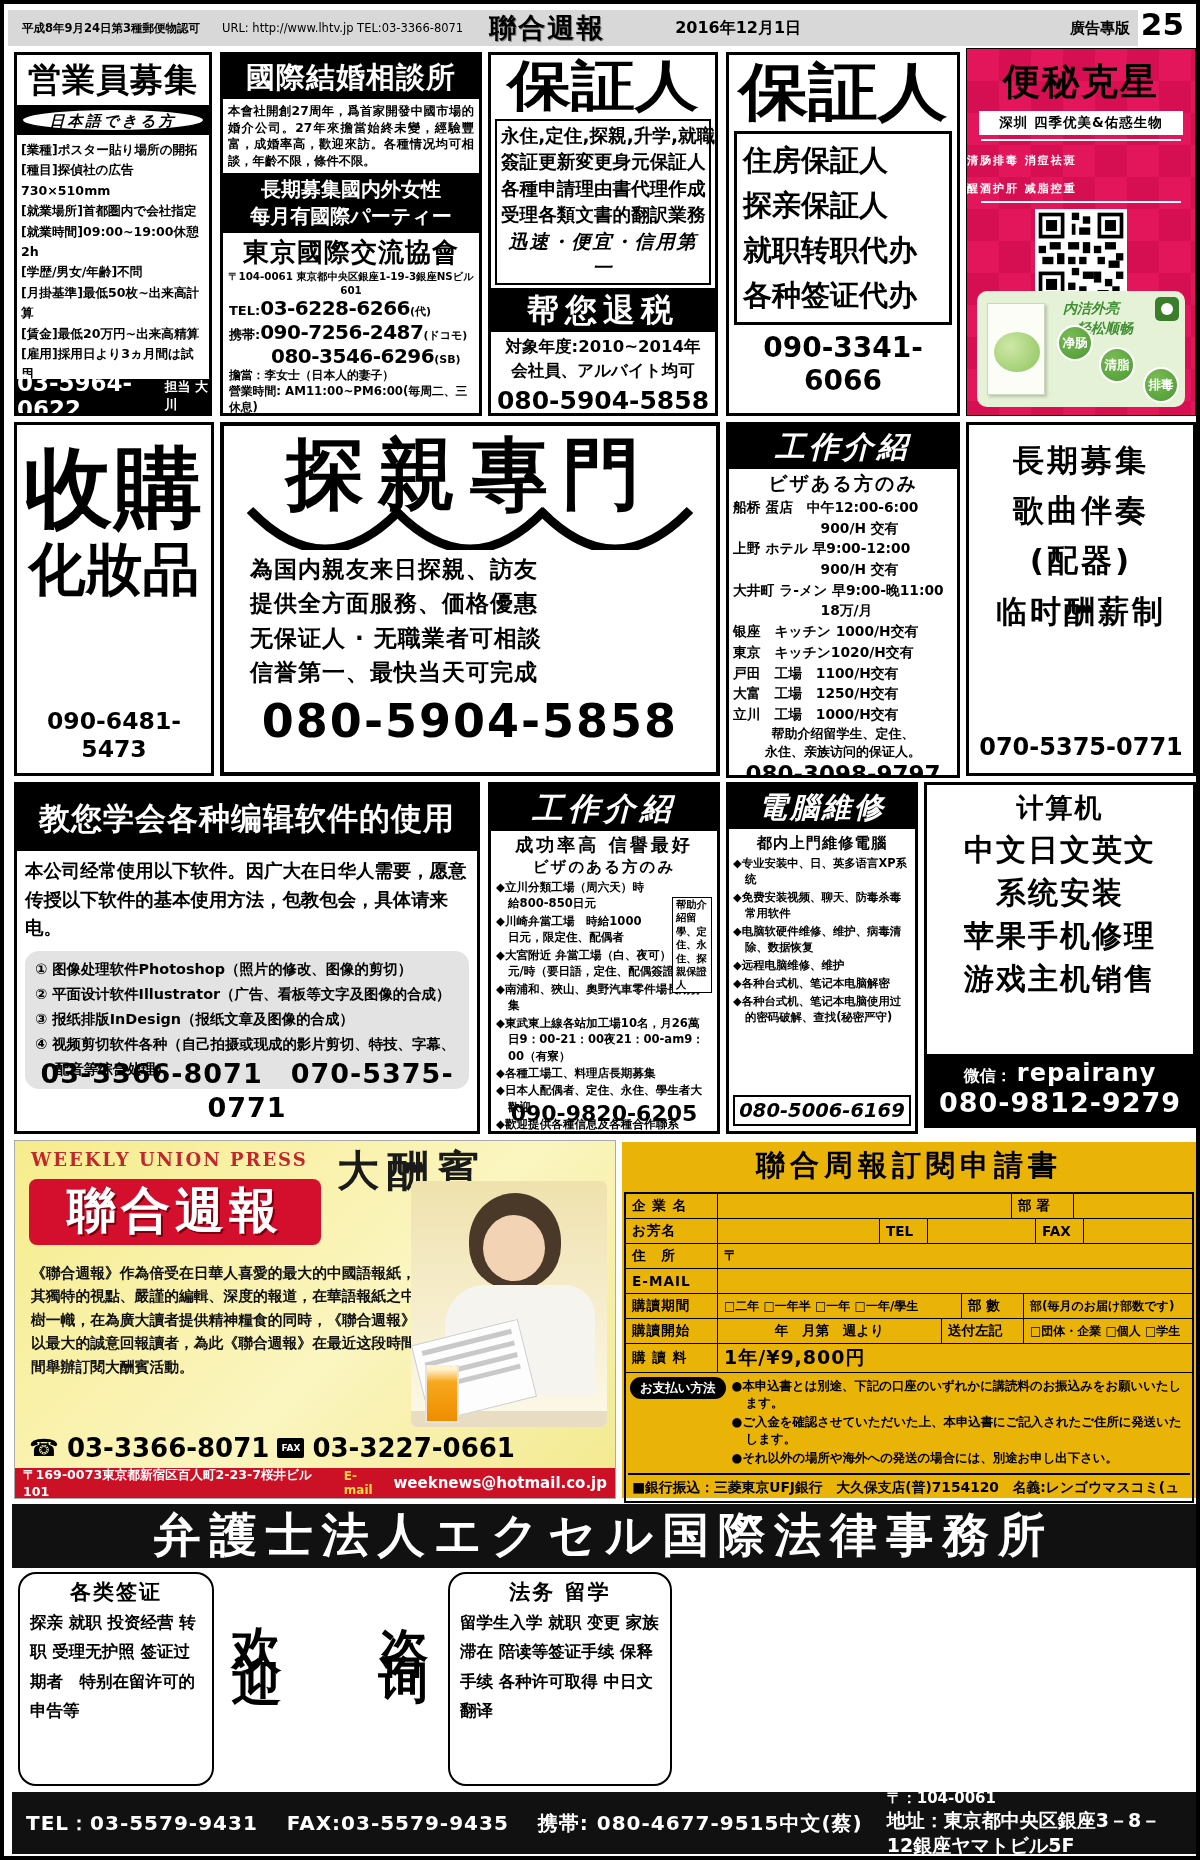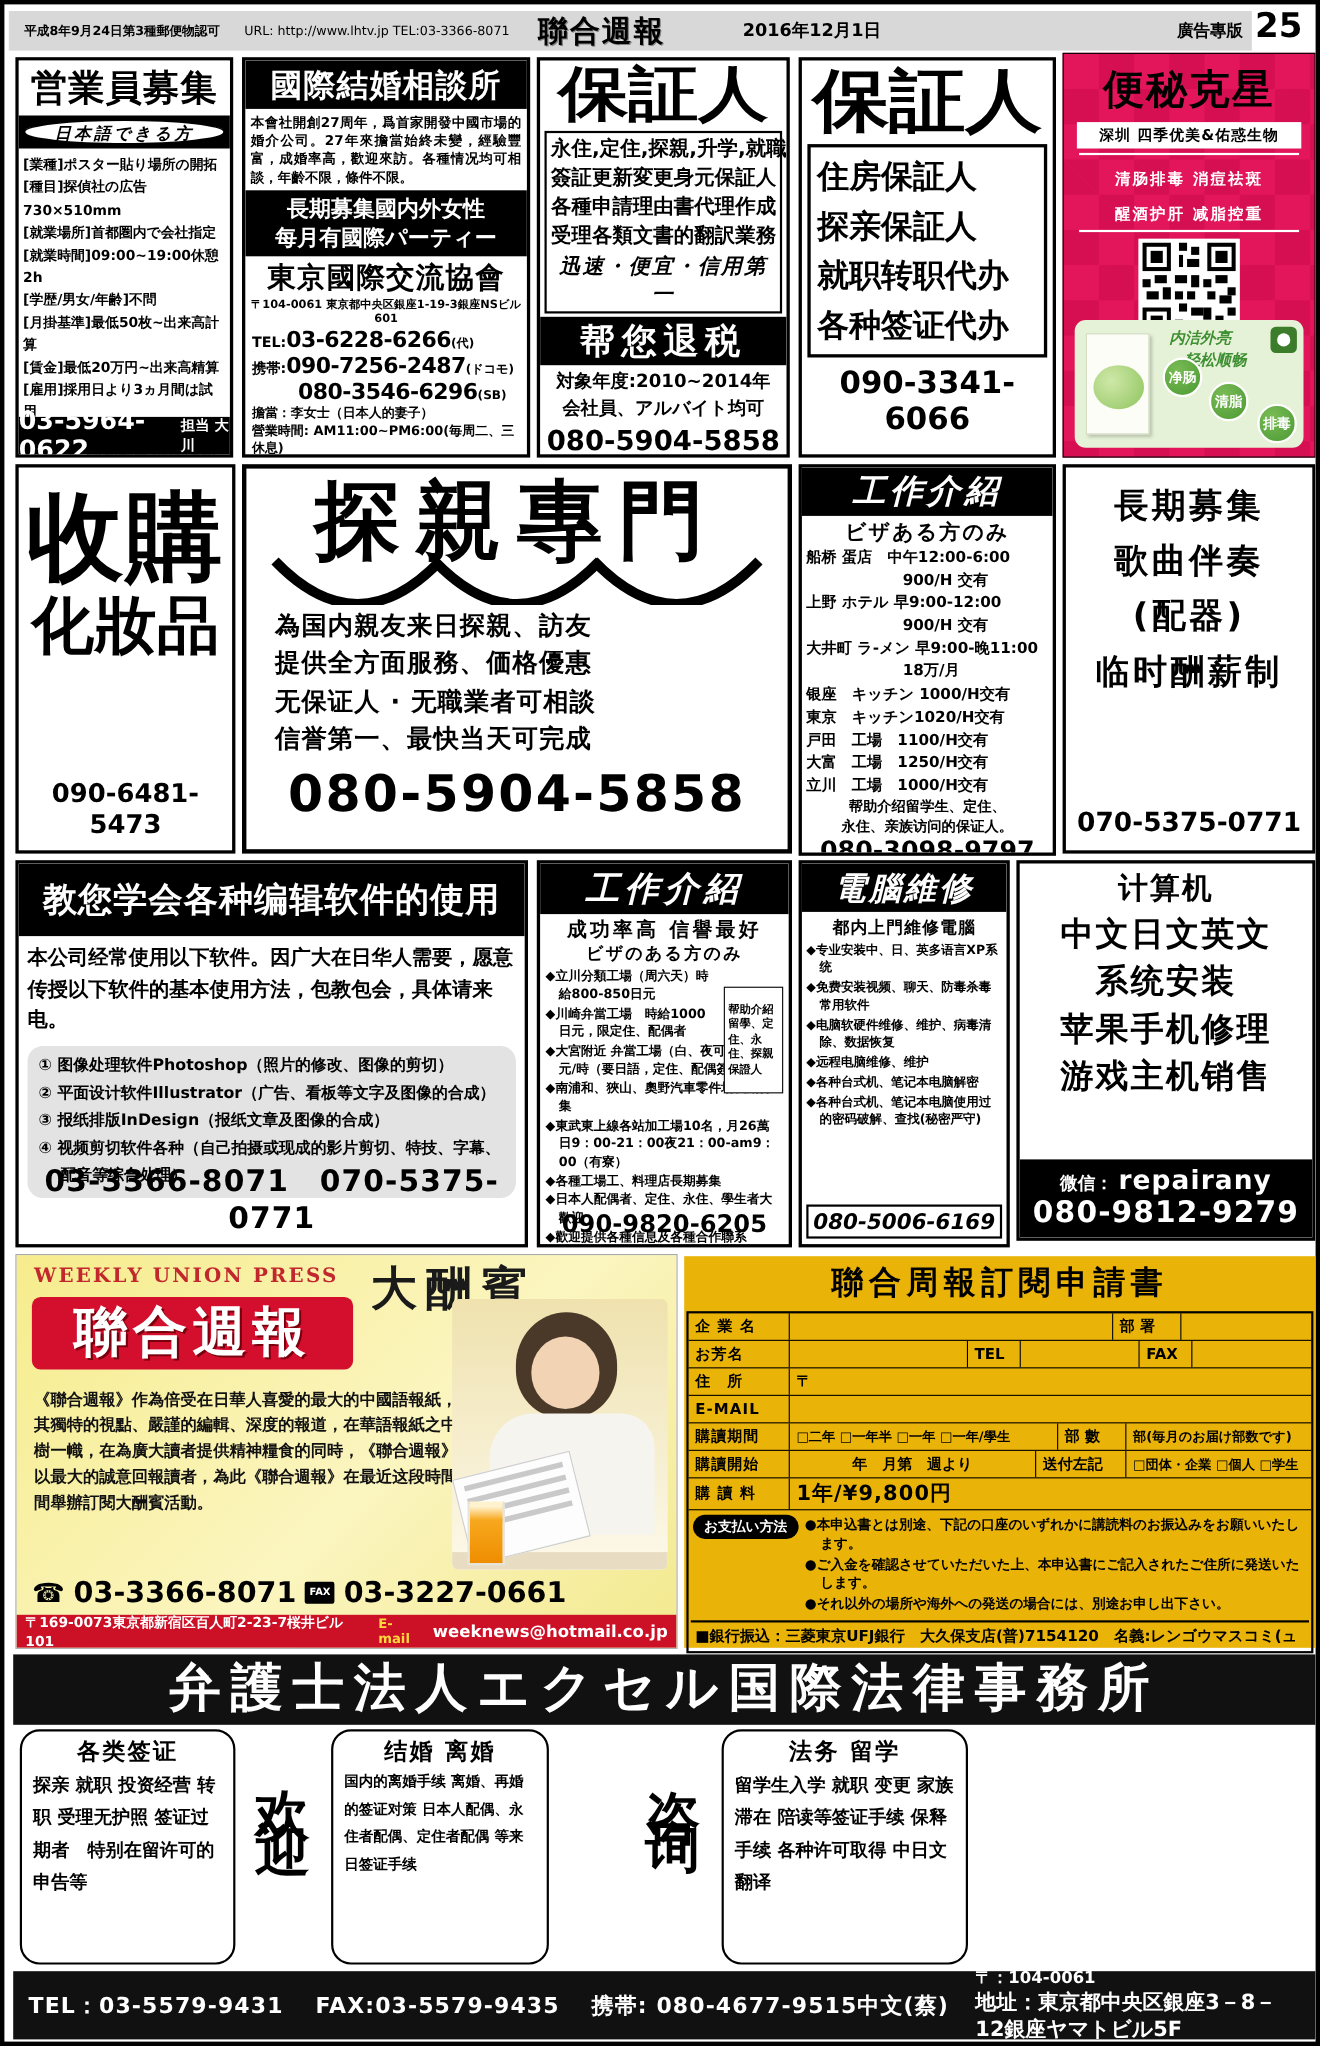--- a/index.html
+++ b/index.html
@@ -68,21 +68,21 @@
     background:#e3165b;
     background-image:
       linear-gradient(45deg,#d60f52 25%,transparent 25%,transparent 75%,#d60f52 75%),
       linear-gradient(45deg,#d60f52 25%,transparent 25%,transparent 75%,#d60f52 75%);
     background-size:64px 64px;background-position:0 0,32px 32px;
     color:#fff;overflow:hidden;}
   .bm-title{font-size:37px;font-weight:700;color:#000;text-align:center;margin-top:8px;letter-spacing:2px;}
   .bm-company{background:#fff;color:#000;font-size:13.5px;font-weight:bold;text-align:center;
     margin:4px 12px;padding:3px 0;letter-spacing:1px;}
   .bm-sep{border-top:2px solid #fff;margin:4px 14px;}
-  .bm-slogan{font-size:14px;font-weight:900;text-align:center;line-height:1.35;letter-spacing:2px;margin-top:13px;}
+  .bm-slogan{font-size:11px;font-weight:900;line-height:1.35;letter-spacing:2px;margin-top:13px;}
   .bm-qr{display:block;margin:6px auto 4px auto;background:#fff;}
   .bm-phone{font-size:15px;font-weight:900;text-align:center;letter-spacing:1px;}
   .bm-card{position:absolute;left:10px;right:10px;bottom:8px;height:116px;background:#e6f2d7;border-radius:10px;overflow:hidden;}
   .bm-prodbox{position:absolute;left:10px;top:12px;width:58px;height:92px;background:#fdfdf8;border:1px solid #cdd8bd;
     box-shadow:2px 2px 3px rgba(0,0,0,.2);}
   .bm-prodbox::after{content:"";position:absolute;left:6px;top:28px;width:46px;height:40px;border-radius:50%;
     background:radial-gradient(circle at 35% 35%,#cfe8a8,#8ec45e);}
   .bm-ps{position:absolute;left:86px;top:8px;color:#3f8f33;font-style:italic;font-weight:bold;font-size:14px;line-height:1.4;}
   .benmi-badges div{position:absolute;width:36px;height:36px;border-radius:50%;
     background:radial-gradient(circle at 35% 30%,#79bb55,#4c9a33);color:#fff;font-size:12.5px;font-weight:bold;
@@ -126,22 +126,22 @@
   #ad-soft .sw-box div{font-size:14.4px;font-weight:bold;line-height:1.75;padding-left:20px;text-indent:-20px;}
   #ad-soft .sw-phones{font-size:27px;font-weight:900;text-align:center;letter-spacing:1px;position:absolute;bottom:8px;left:0;right:0;}
 
   #ad-jobs2{left:484px;top:778px;width:232px;height:352px;}
   #ad-jobs2 .j2-title{font-size:31px;height:46px;line-height:46px;letter-spacing:5px;font-style:italic;}
   #ad-jobs2 .j2-s1{font-size:18px;font-weight:bold;text-align:center;letter-spacing:3px;margin-top:2px;}
   #ad-jobs2 .j2-s2{font-size:15.5px;font-weight:bold;text-align:center;letter-spacing:2px;}
   #ad-jobs2 .j2-bullets{padding:1px 5px;font-size:11.6px;font-weight:bold;line-height:1.42;}
   #ad-jobs2 .j2-bullets div{padding-left:12px;text-indent:-12px;margin-bottom:1px;}
   #ad-jobs2 .j2-bullets div:nth-child(-n+2){margin-right:66px;}
-  #ad-jobs2 .j2-side{position:absolute;top:112px;right:5px;width:54px;border:1px solid #000;
-    font-size:10.3px;font-weight:bold;line-height:1.3;padding:14px 3px;background:#fff;}
+  #ad-jobs2 .j2-side{position:absolute;top:112px;right:5px;width:40px;border:1px solid #000;
+    font-size:10.3px;font-weight:bold;line-height:1.3;padding:0 3px;background:#fff;}
   #ad-jobs2 .j2-phone{font-size:22px;font-weight:900;text-align:center;position:absolute;bottom:5px;left:0;right:0;}
 
   #ad-pc{left:722px;top:778px;width:192px;height:352px;}
   #ad-pc .pc-title{font-size:29px;height:44px;line-height:44px;letter-spacing:3px;font-style:italic;}
   #ad-pc .pc-sub{font-size:15.3px;font-weight:900;text-align:center;letter-spacing:1px;margin:4px 0 2px 0;}
   #ad-pc .pc-bullets{padding:0 4px;font-size:11.4px;font-weight:bold;line-height:1.4;}
   #ad-pc .pc-bullets div{padding-left:12px;text-indent:-12px;margin-bottom:2px;}
   #ad-pc .pc-phone{position:absolute;bottom:5px;left:4px;right:4px;border:2px solid #000;
     font-size:19.5px;font-weight:900;font-style:italic;text-align:center;padding:2px 0;}
 
@@ -594,24 +594,20 @@
     </div>
   </div>
 
   <div id="law-banner" class="abs">弁護士法人エクセル国際法律事務所</div>
   <div id="law-area" class="abs">
     <div class="law-box" id="law-box-visa">
       <div class="lb-title">各类签证</div>
       <div class="lb-body">探亲 就职 投资经营 转职 受理无护照 签证过期者　特别在留许可的申告等</div>
     </div>
     <div class="law-vert">欢迎</div>
-    <div class="law-box" id="law-box-marriage">
-      <div class="lb-title">结婚 离婚</div>
-      <div class="lb-body">国内的离婚手续 离婚、再婚的签证对策 日本人配偶、永住者配偶、定住者配偶 等来日签证手续</div>
-    </div>
     <div style="width:60px;"></div>
     <div class="law-vert">咨询</div>
     <div class="law-box" id="law-box-legal">
       <div class="lb-title">法务 留学</div>
       <div class="lb-body">留学生入学 就职 变更 家族滞在 陪读等签证手续 保释手续 各种许可取得 中日文翻译</div>
     </div>
   </div>
   <div id="law-contact" class="abs">
     <span class="lc-left">
       <span>TEL：03-5579-9431</span>　

